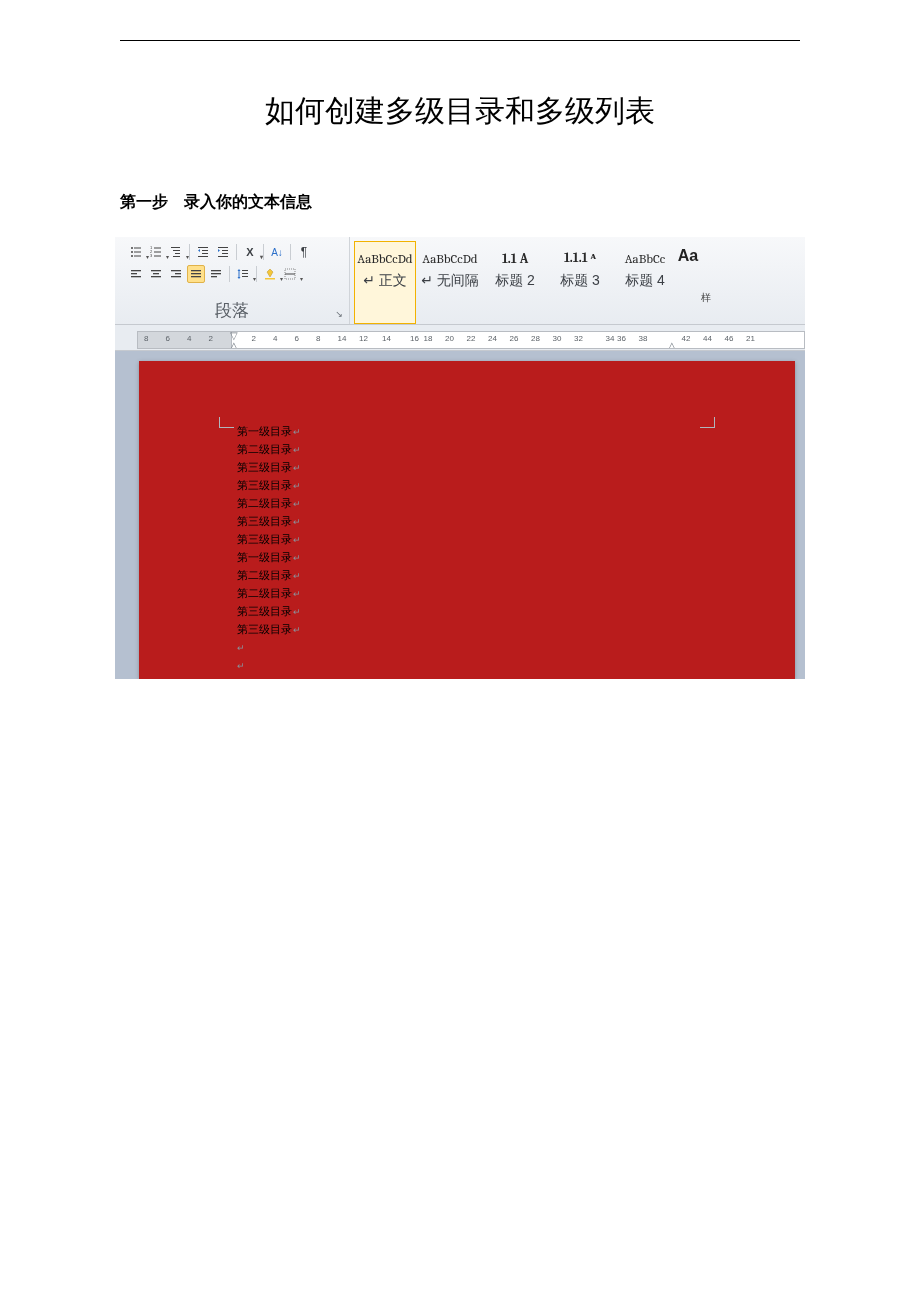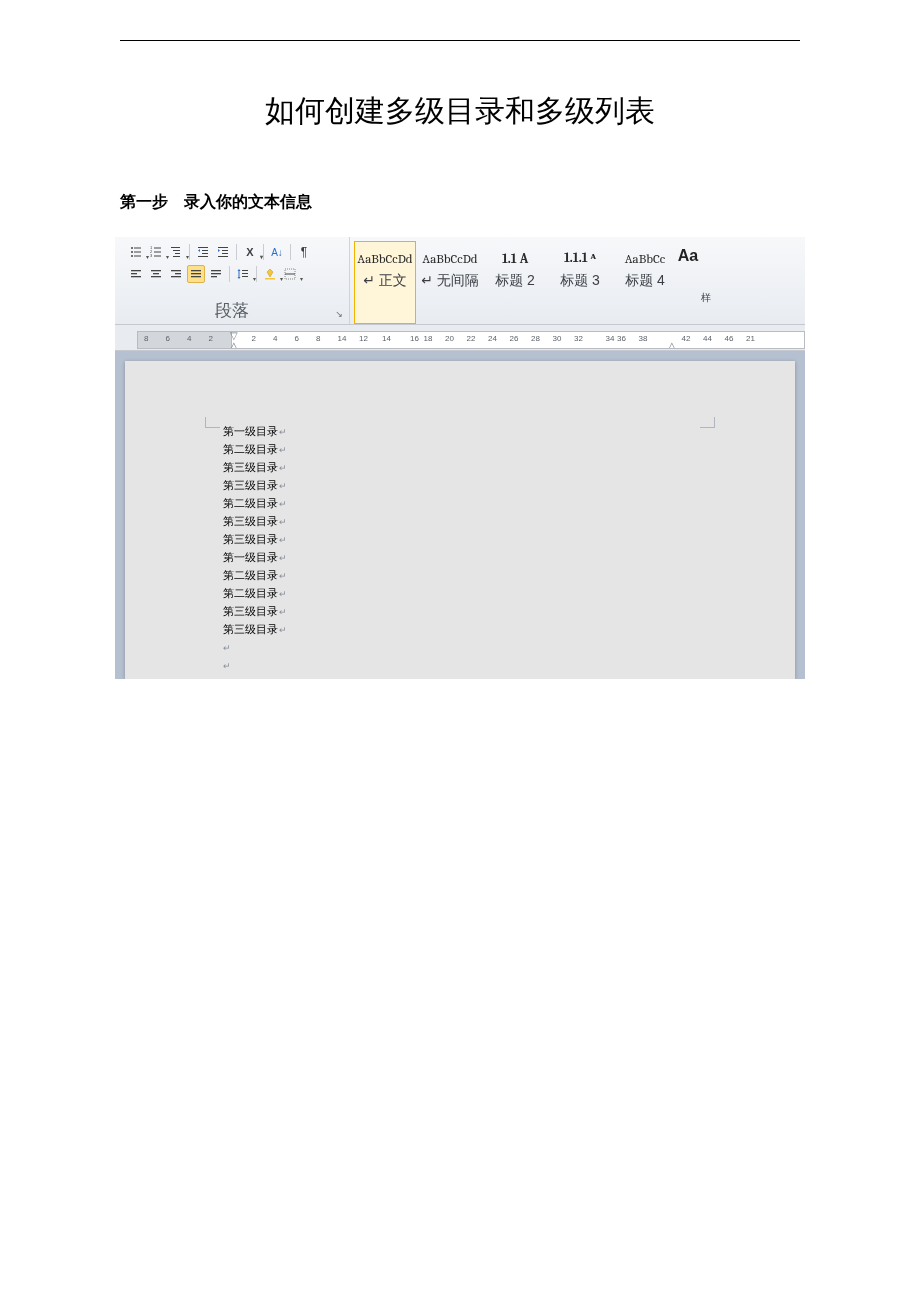--- a/index.html
+++ b/index.html
@@ -183,25 +183,26 @@
   font-size: 10px;
   color: #7a828a;
 }
 .workspace {
   background: #b5c0d0;
   padding: 10px 10px 0 10px;
   height: 328px;
   overflow: hidden;
 }
 .page {
-  background: #e5e5e5;
+  background: #b91c1c;
   height: 100%;
   box-shadow: 0 1px 4px rgba(0,0,0,0.25);
   padding: 62px 1px 0 98px;
   position: relative;
+  margin-left: 14px;
 }
 .page::before {
   content: "";
   position: absolute;
   left: 80px;
   top: 56px;
   width: 14px;
   height: 10px;
   border-left: 1px solid #b0b6bd;
   border-bottom: 1px solid #b0b6bd;

